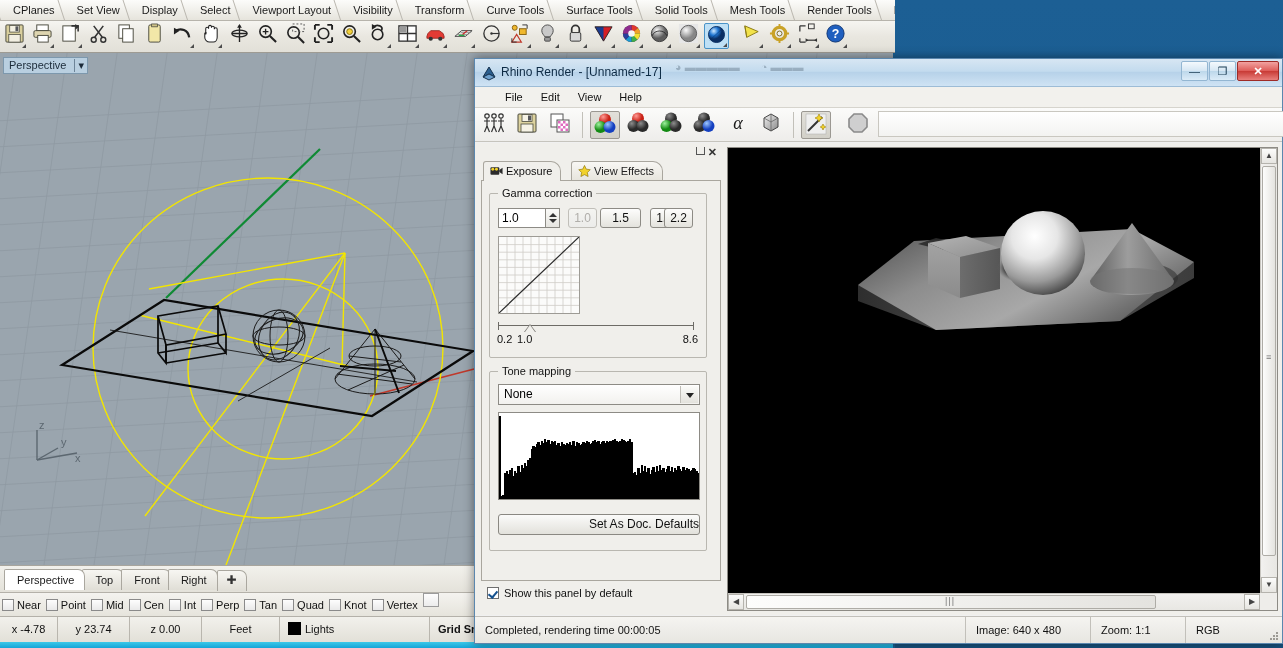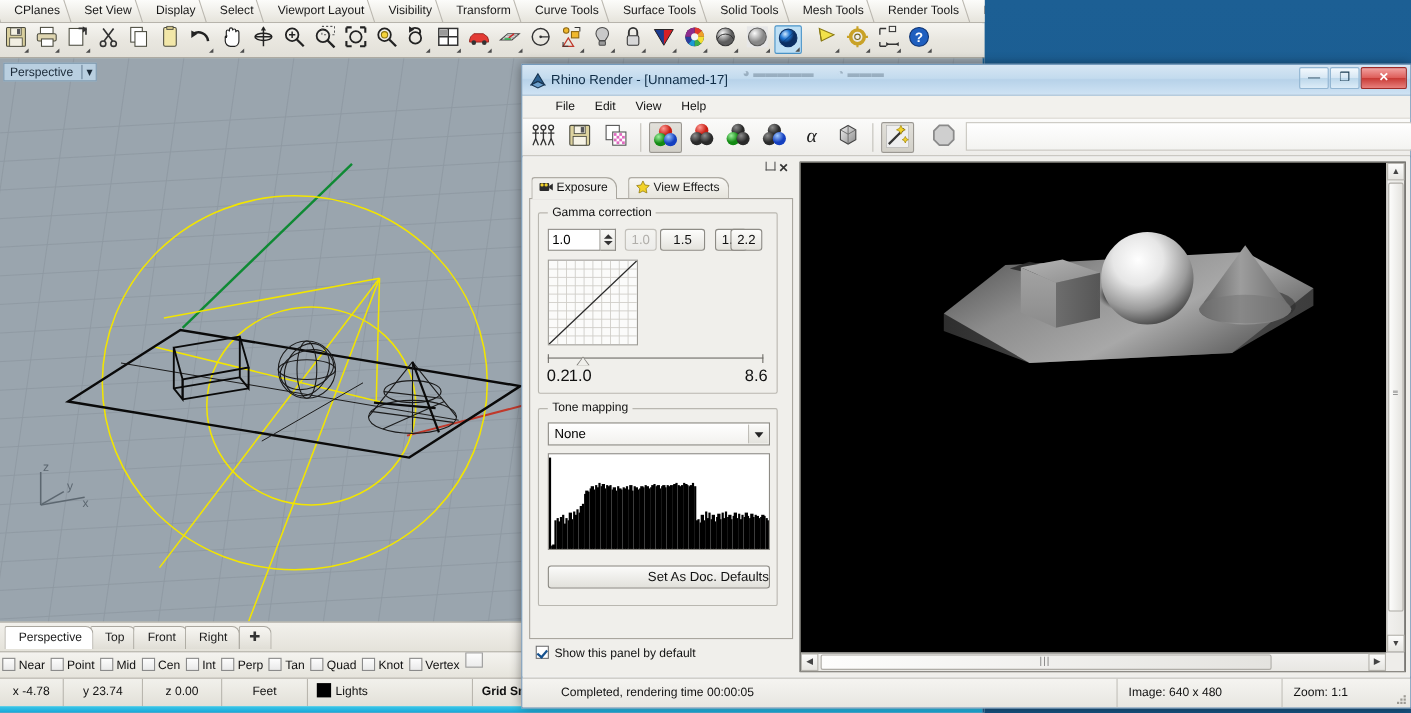--- a/index.html
+++ b/index.html
@@ -363,21 +363,21 @@
     width: 0; height: 0;
     border-left: 6px solid transparent;
     border-right: 6px solid transparent;
     border-bottom: 8px solid #7d7b76;
   }
   .gs-thumb::after{
     content:""; position:absolute; left:-5px; top:1px;
     border-left:5px solid transparent; border-right:5px solid transparent;
     border-bottom:7px solid #f0efeb;
   }
-  .scale-lbl { position:absolute; font-size:15px; color:#111; }
+  .scale-lbl { position:absolute; font-size:11px; color:#111; }
 
   .combo {
     position: absolute; height: 21px;
     background: linear-gradient(to bottom,#ffffff,#f2f1ee);
     border: 1px solid #8d8b85;
     font-size: 12px; color: #000;
     line-height: 19px; padding-left: 5px;
   }
   .combo-arrow {
     position: absolute; right: 1px; top: 1px; width: 18px; height: 17px;
@@ -465,21 +465,20 @@
     position: absolute; left: 0; right: 0; bottom: 0; height: 27px;
     background: linear-gradient(to bottom,#f5f4f1,#e7e6e1);
     border-top: 1px solid #c2c0ba;
     white-space: nowrap;
   }
   .rs-cell {
     display: inline-block; height: 26px; line-height: 26px;
     font-size: 11px; color: #111;
     padding: 0 10px;
     vertical-align: top;
-    margin-left: 25px;
   }
   .rs-div { border-left: 1px solid #c2c0ba; }
   .grip-dots {
     position:absolute; right:3px; bottom:2px; width:10px; height:10px;
   }
 </style>
 </head>
 <body>
 
 <div id="root">

